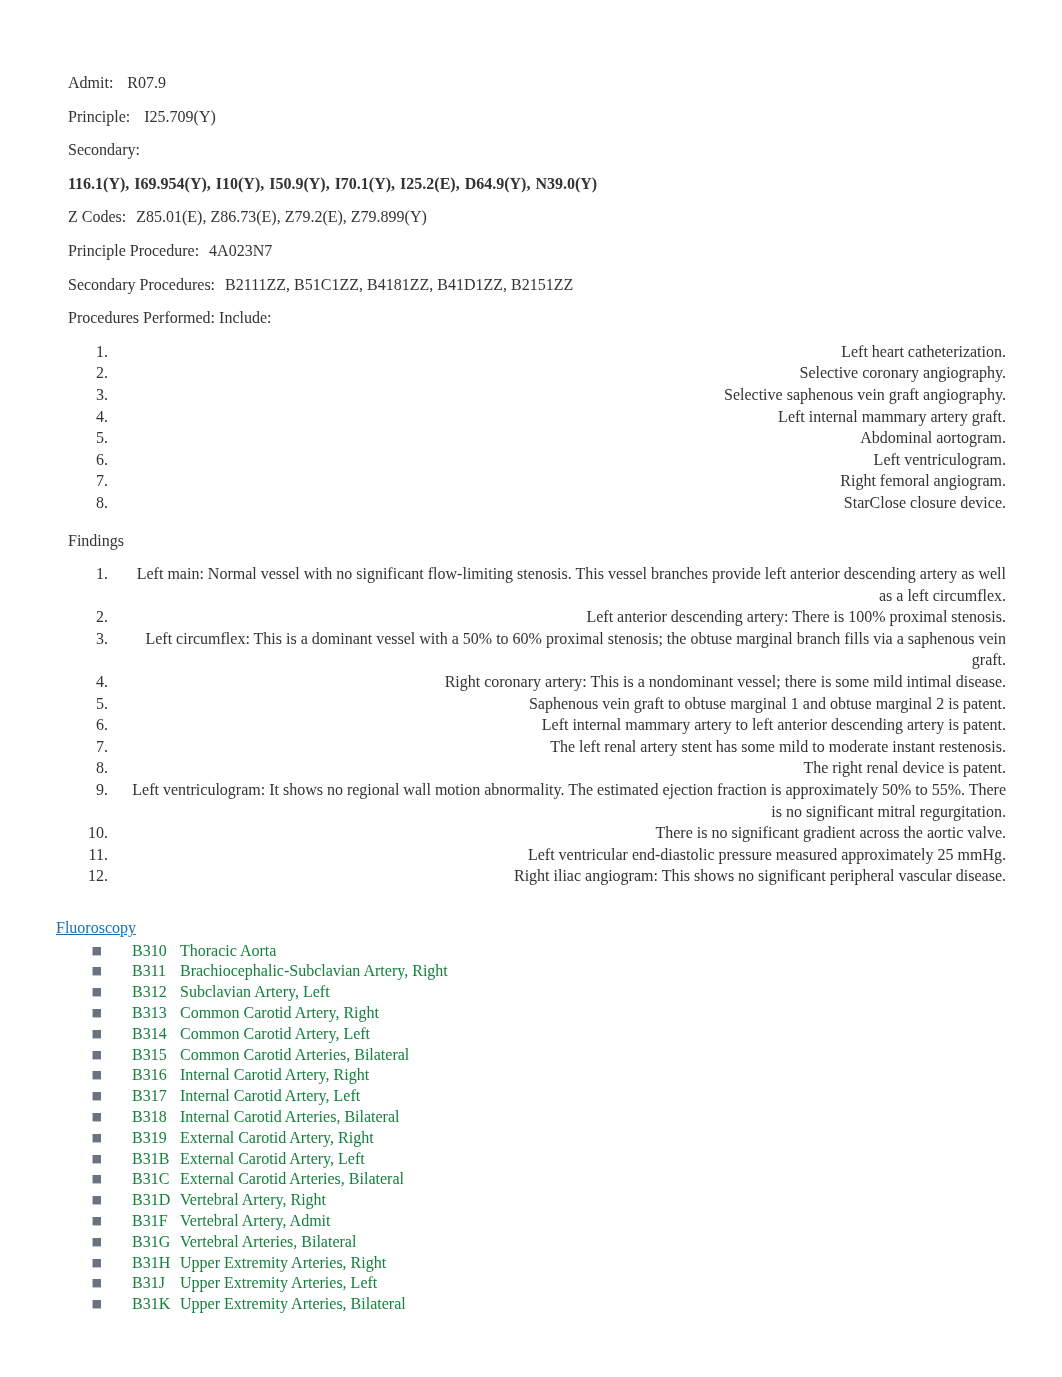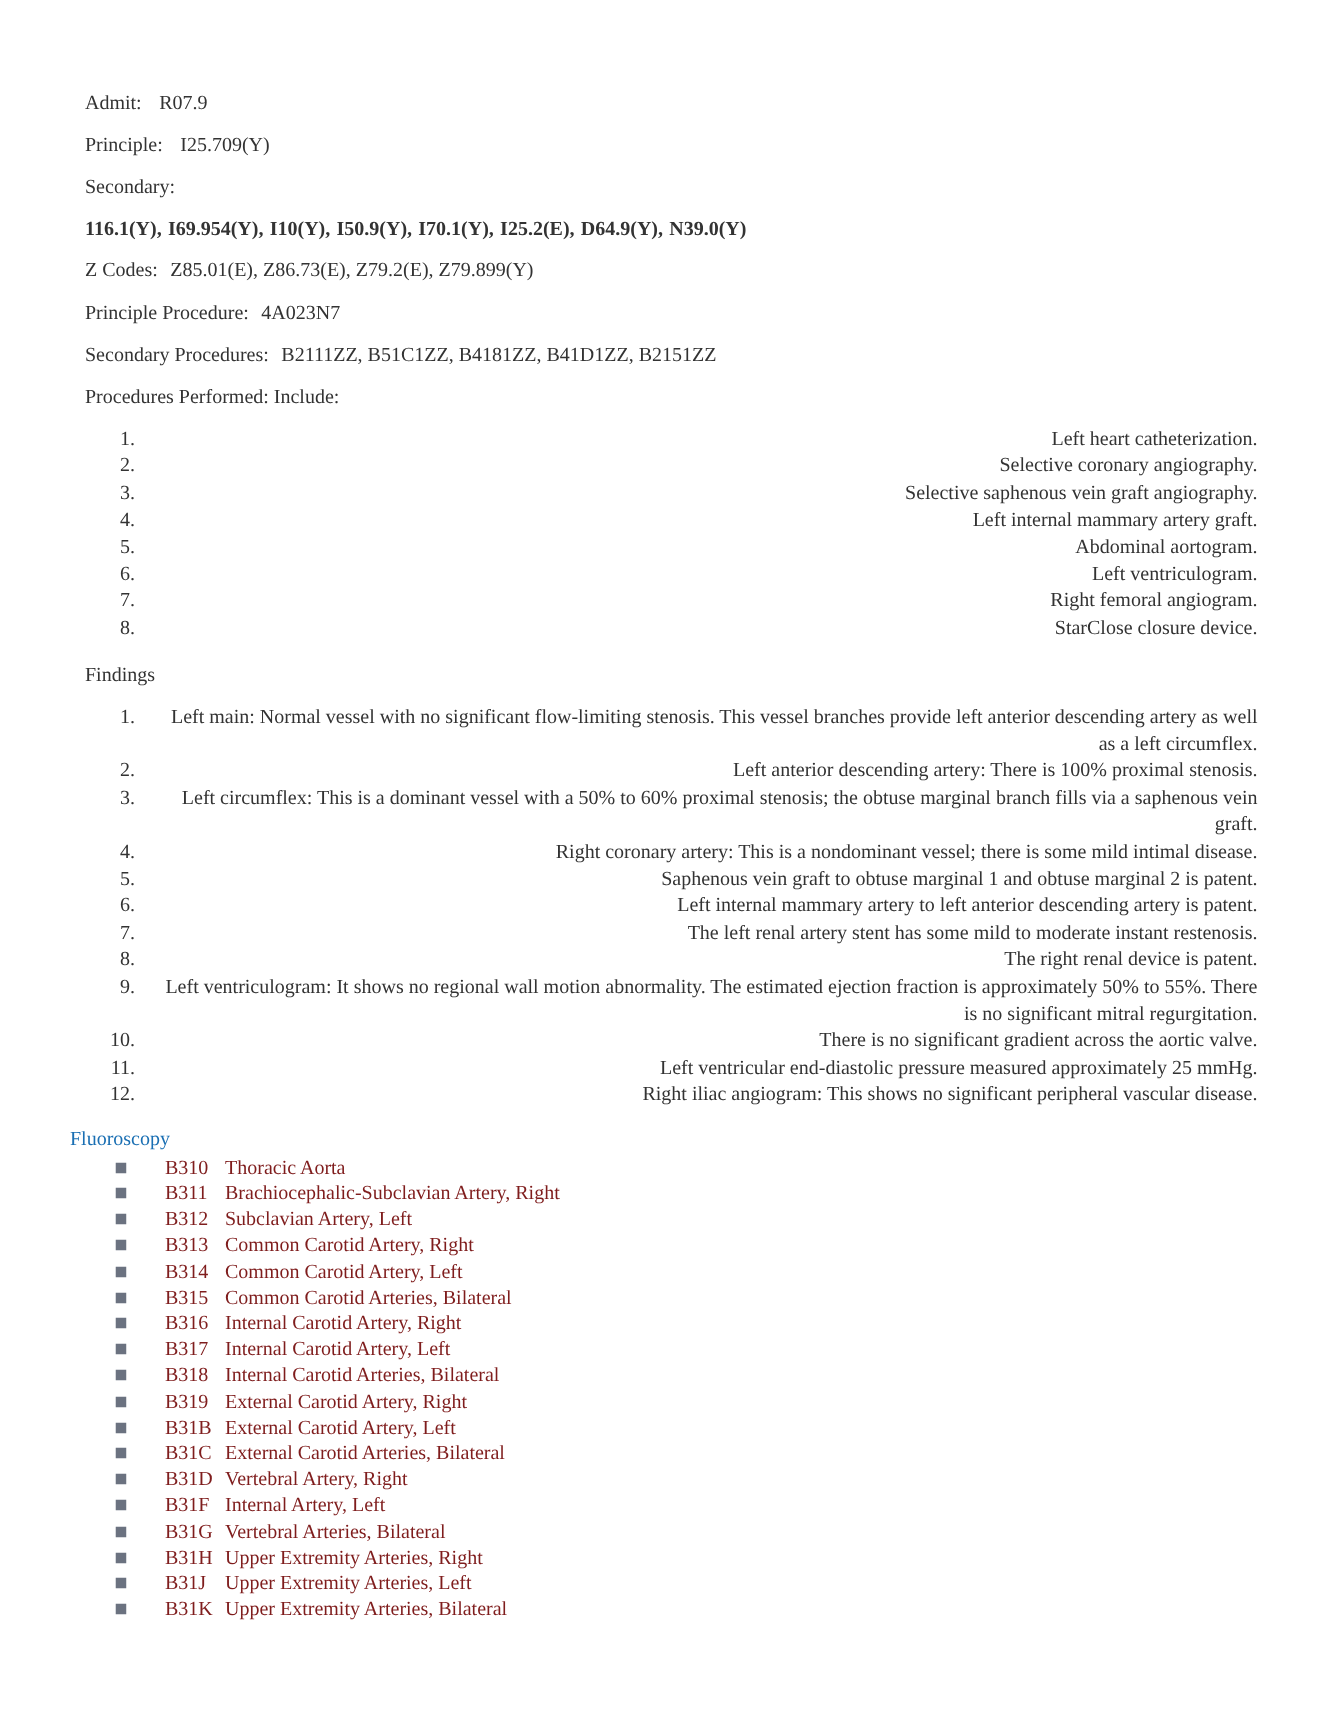--- a/index.html
+++ b/index.html
@@ -22,21 +22,22 @@
   }
   .procedures-list li, .findings-list li {
     padding-left: 10px;
     margin: 0;
     line-height: 1.35;
     text-align: right;
   }
   .section-gap { margin-top: 16px; }
   .fluoro-heading {
     color: #1a6fb3;
-    margin-top: 14px;
+    margin-top: 30px;
+    text-decoration: underline;
   }
   .fluoro-list {
     list-style: none;
     padding-left: 36px;
     margin-top: 2px;
   }
   .fluoro-list li {
     display: flex;
     align-items: baseline;
     color: #1a6fb3;
@@ -47,21 +48,21 @@
     width: 40px;
     display: inline-block;
     font-family: sans-serif;
     font-size: 12px;
   }
   .fluoro-code {
     display: inline-block;
     width: 48px;
   }
   .fluoro-code a, .fluoro-desc a {
-    color: #7f1d1d;
+    color: #15803d;
     text-decoration: none;
   }
 </style>
 </head>
 <body>
 
 <div class="line header-line">
   <span class="lbl">Admit:</span>&nbsp;
   <span>R07.9</span>
 </div>
@@ -187,21 +188,21 @@
       <span class="fluoro-desc"><a href="#">External Carotid Arteries, Bilateral</a></span>
     </li>
     <li>
       <span class="fluoro-bullet">⯀</span>
       <span class="fluoro-code"><a href="#">B31D</a></span>
       <span class="fluoro-desc"><a href="#">Vertebral Artery, Right</a></span>
     </li>
     <li>
       <span class="fluoro-bullet">⯀</span>
       <span class="fluoro-code"><a href="#">B31F</a></span>
-      <span class="fluoro-desc"><a href="#">Internal Artery, Left</a></span>
+      <span class="fluoro-desc"><a href="#">Vertebral Artery, Admit</a></span>
     </li>
     <li>
       <span class="fluoro-bullet">⯀</span>
       <span class="fluoro-code"><a href="#">B31G</a></span>
       <span class="fluoro-desc"><a href="#">Vertebral Arteries, Bilateral</a></span>
     </li>
     <li>
       <span class="fluoro-bullet">⯀</span>
       <span class="fluoro-code"><a href="#">B31H</a></span>
       <span class="fluoro-desc"><a href="#">Upper Extremity Arteries, Right</a></span>

